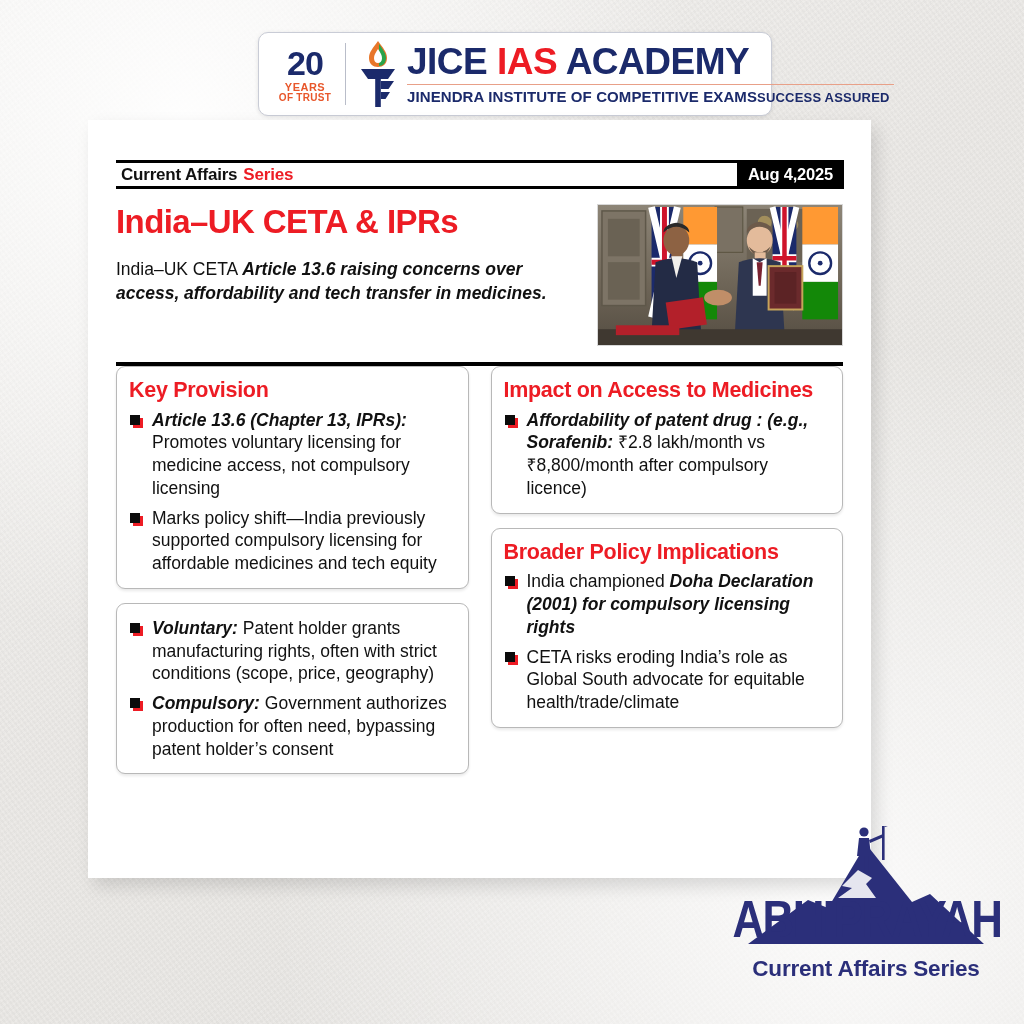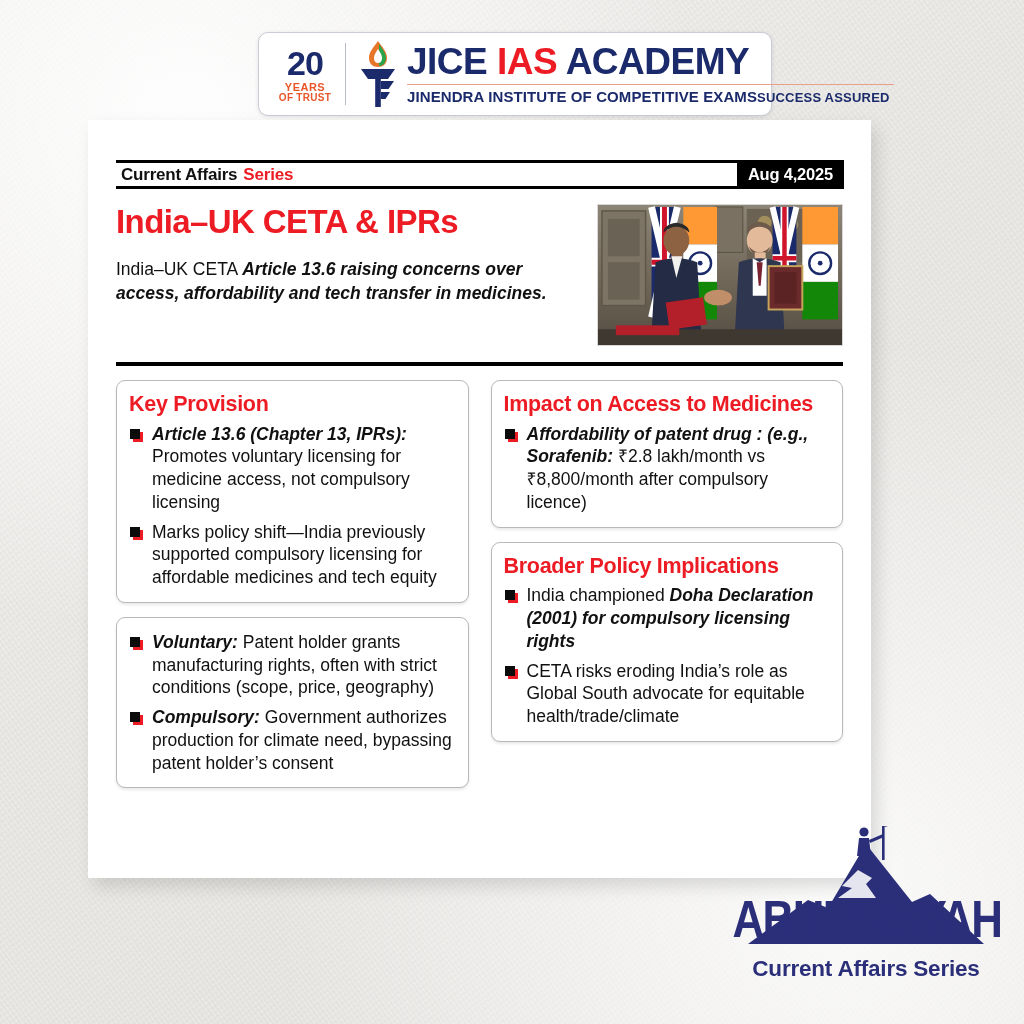--- a/index.html
+++ b/index.html
@@ -196,21 +196,20 @@
   
   #hero-rule {
     border-top: 4px solid #000;
     margin-top: 16px;
   }
 
   
   #columns {
     display: flex;
     gap: 22px;
-    padding-top: 14px;
   }
   .col { display: flex; flex-direction: column; gap: 14px; }
   #col-left  { width: 409px; }
   #col-right { width: 409px; }
 
   .card {
     border: 1px solid #b8b8b8;
     border-radius: 9px;
     background: #fff;
     box-shadow: 0 2px 3px rgba(0,0,0,0.09);
@@ -423,21 +422,21 @@
           </li>
         </ul>
       </div>
 
       <div class="card">
         <ul class="bullets">
           <li>
             <span class="bullet-marker"></span><span class="em">Voluntary:</span><span class="plain"> Patent holder grants manufacturing rights, often with strict conditions (scope, price, geography)</span>
           </li>
           <li>
-            <span class="bullet-marker"></span><span class="em">Compulsory:</span><span class="plain"> Government authorizes production for climate need, bypassing patent holder’s consent</span>
+            <span class="bullet-marker"></span><span class="em">Compulsory:</span><span class="plain"> Government authorizes production for often need, bypassing patent holder’s consent</span>
           </li>
         </ul>
       </div>
 
     </div>
 
     <div class="col" id="col-right">
 
       <div class="card">
         <div class="card-title">Impact on Access to Medicines</div>

